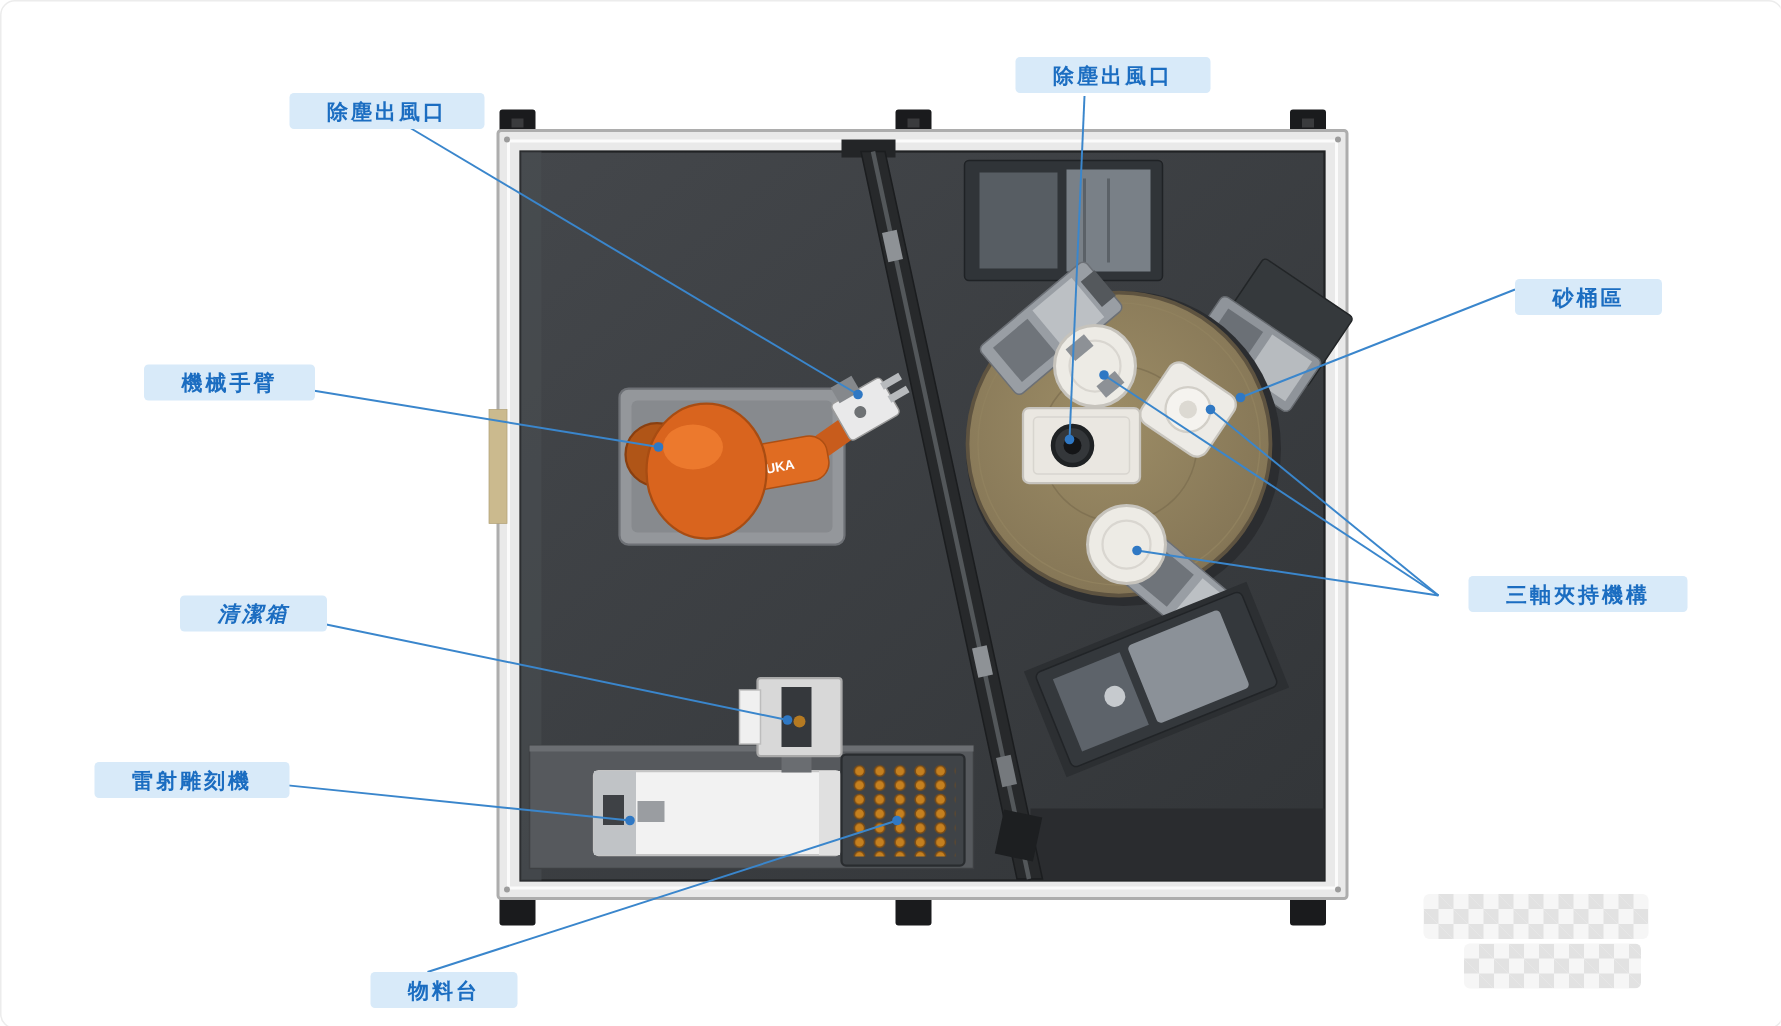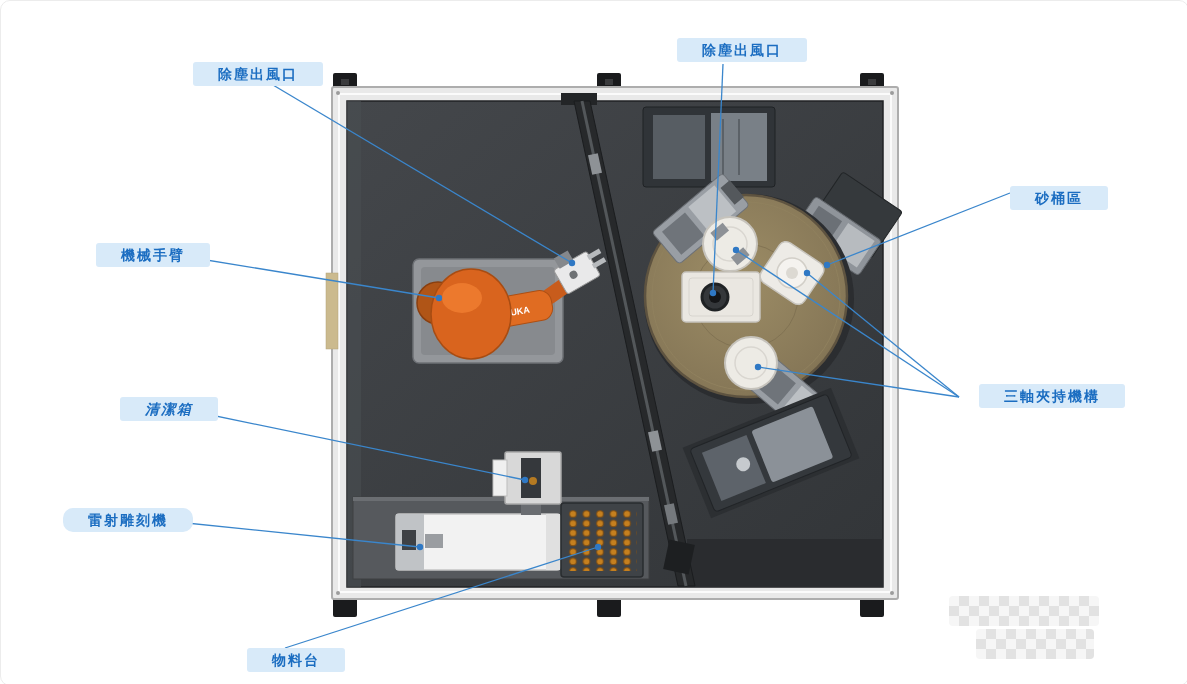--- a/index.html
+++ b/index.html
@@ -235,20 +235,20 @@
       <circle cx="597" cy="546" r="3.2"></circle>
     </svg>
 
   <div class="layer">
       <div class="callout" style="left: 192px; top: 61px;">除塵出風口</div>
       <div class="callout" style="left: 676px; top: 37px;">除塵出風口</div>
       <div class="callout" style="left: 1009px; top: 185px;">砂桶區</div>
       <div class="callout" style="left: 95px; top: 242px;">機械手臂</div>
       <div class="callout" style="left: 958px; top: 383px; margin-left: 20px;">三軸夾持機構</div>
       <div class="callout" style="left: 119px; top: 396px; font-style: italic;">清潔箱</div>
-      <div class="callout" style="left: 62px; top: 507px; border-radius: 10px;">雷射雕刻機</div>
+      <div class="callout" style="left: 62px; top: 507px;">雷射雕刻機</div>
       <div class="callout" style="left: 234px; top: 647px; margin-left: 12px;">物料台</div>
     </div>
 
   <div class="mosaic" style="left:948px;top:595px;width:150px;height:30px;"></div>
   <div class="mosaic" style="left:975px;top:628px;width:118px;height:30px;"></div>
 
 </div>
 
 </body></html>

